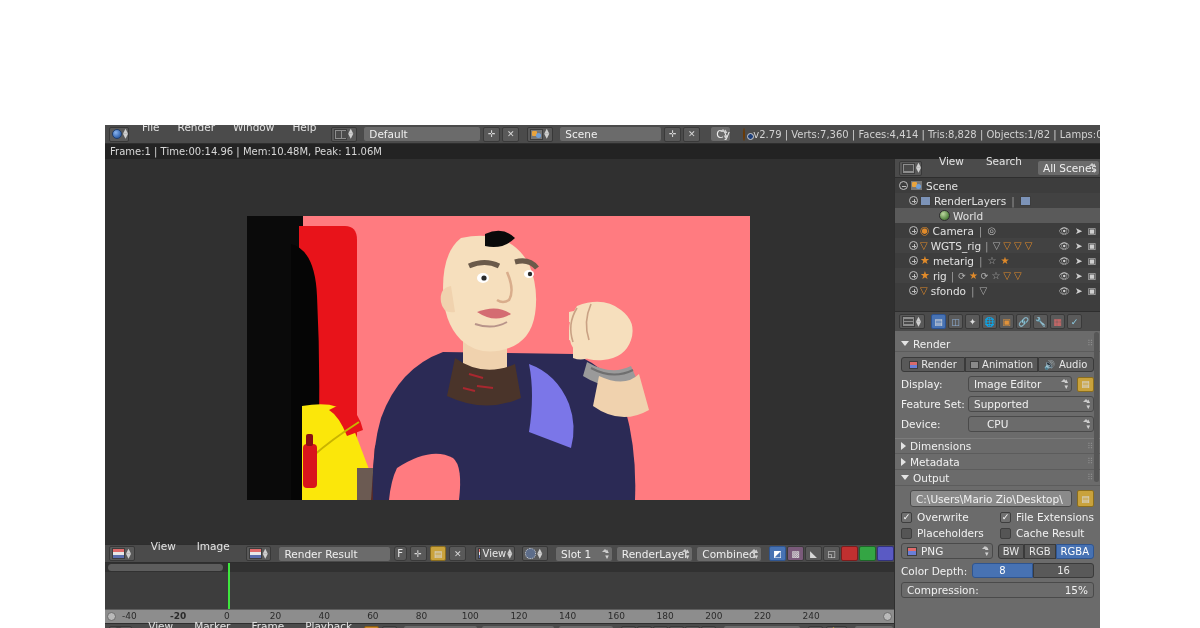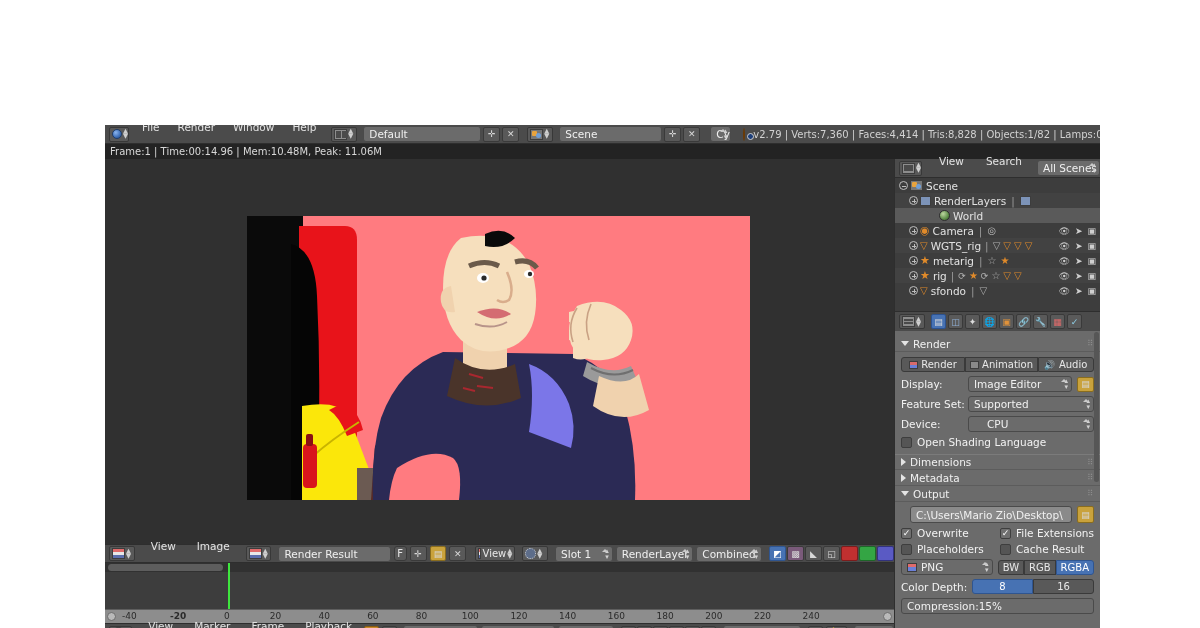--- a/index.html
+++ b/index.html
@@ -747,24 +747,20 @@
     </div>
 
     <div class="prow">
       <span class="plabel" style="width:62px;">Device:</span>
       <div class="field dd" style="flex:1;padding-left:18px;">
         <span>CPU</span>
         <span class="updown">▴<br>▾</span>
       </div>
     </div>
 
-    <div class="prow">
-      <span class="cb"></span>
-      <span class="plabel">Open Shading Language</span>
-    </div>
 
     <div class="panel-head" style="margin-top:4px;border-top:1px solid #7b7b7b;">
       <span class="tri"></span>
       <span>Dimensions</span>
       <span class="grip">⠿</span>
     </div>
     <div class="panel-head">
       <span class="tri"></span>
       <span>Metadata</span>
       <span class="grip">⠿</span>
@@ -810,21 +806,21 @@
 
     <div class="prow">
       <span class="plabel" style="width:66px;">Color Depth:</span>
       <div class="seg" style="flex:1;">
         <div class="btn sel-blue" style="flex:1;">8</div>
         <div class="btn" style="flex:1;">16</div>
       </div>
     </div>
 
     <div class="prow">
-      <div class="field" style="flex:1;">
+      <div class="field" style="flex:1;justify-content:space-between;">
         <span>Compression:</span>
         <span>15%</span>
       </div>
     </div>
 
     <div id="prop-scroll">
       <div class="thumb"></div>
     </div>
   </div>
 

